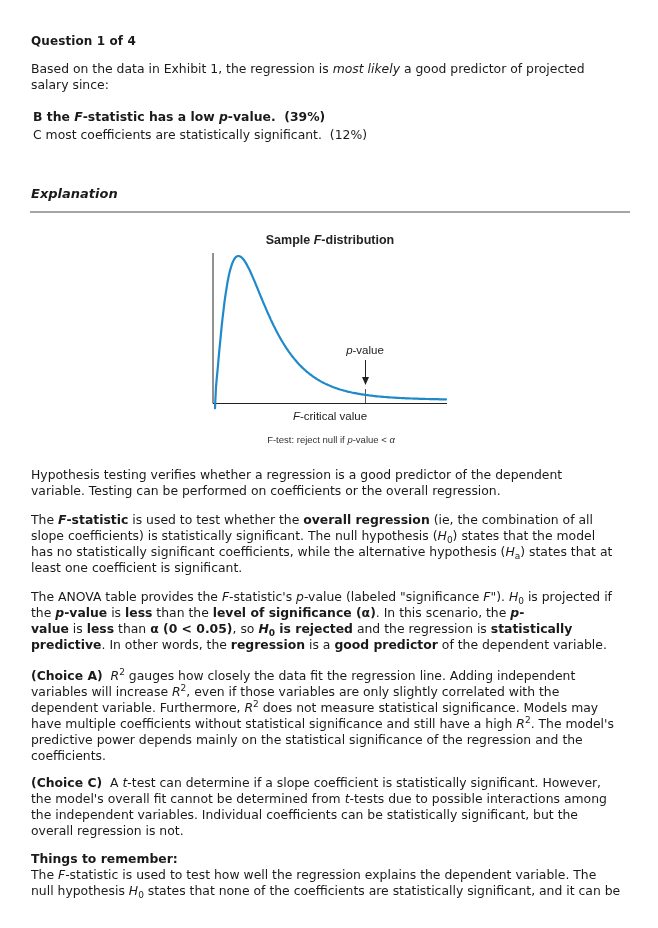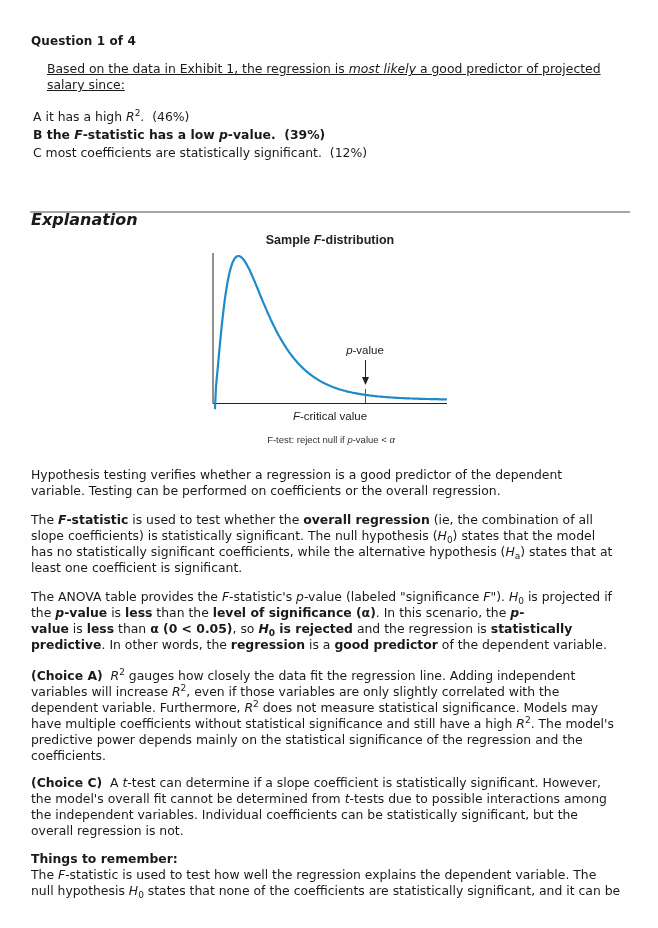--- a/index.html
+++ b/index.html
@@ -2,25 +2,25 @@
 <html><head>
   <meta charset="utf-8">
   <style>
     html, body { margin: 0; padding: 0; background: #ffffff; }
     body {
       width: 658px; height: 928px; overflow: hidden; position: relative;
       font-family: "DejaVu Sans", sans-serif; font-size: 12.4px; color: #1a1a1a;
     }
     .page { position: absolute; left: 31px; top: 0; width: 600px; }
     .qtitle { position: absolute; top: 34px; left: 0; font-weight: bold; font-size: 12px; letter-spacing: 0.1px; }
-    .stem { position: absolute; top: 61px; left: 16px; width: 600px; line-height: 16px; text-decoration: underline; }
+    .stem { position: absolute; top: 61px; left: 0; width: 600px; line-height: 16px; }
     .choices { position: absolute; top: 108px; left: 2px; }
     .choice { line-height: 18px; height: 18px; white-space: nowrap; }
     .choice.correct { font-weight: bold; }
-    .expl-head { position: absolute; top: 186px; left: 0; font-weight: bold; font-style: italic; font-size: 16px; margin-top: 24px; }
+    .expl-head { position: absolute; top: 186px; left: 0; font-weight: bold; font-style: italic; font-size: 13px; }
     .rule { position: absolute; top: 211px; left: -1px; width: 600px; height: 0; border-top: 2px solid #a5a5a5; }
     .para { position: absolute; left: 0; width: 600px; line-height: 16px; }
     .para b { font-weight: bold; margin-top: 16px; }
     .p1 { top: 467px; }
     .p2 { top: 512px; }
     .p3 { top: 589px; }
     .p4 { top: 668px; }
     .p5 { top: 775px; }
     .p6 { top: 851px; }
     sub, sup { font-size: 9px; line-height: 0; }
@@ -34,25 +34,20 @@
 <div class="page">
 
   <div class="qtitle">Question 1 of 4</div>
 
   <div class="stem">
     <span class="line"><span>Based on the data in Exhibit 1, the regression is </span><i>most likely</i><span> a good predictor of projected</span></span>
     <span class="line">salary since:</span>
   </div>
 
   <div class="choices">
-    <div class="choice">
-      <span>A</span>
-      <span>it has a high </span><i>R</i><sup>2</sup><span>.</span>&nbsp;
-      <span>(46%)</span>
-    </div>
     <div class="choice correct">
       <span>B</span>
       <span>the </span><i>F</i><span>-statistic has a low </span><i>p</i><span>-value.</span>&nbsp;
       <span>(39%)</span>
     </div>
     <div class="choice">
       <span>C</span>
       <span>most coefficients are statistically significant.</span>&nbsp;
       <span>(12%)</span>
     </div>

